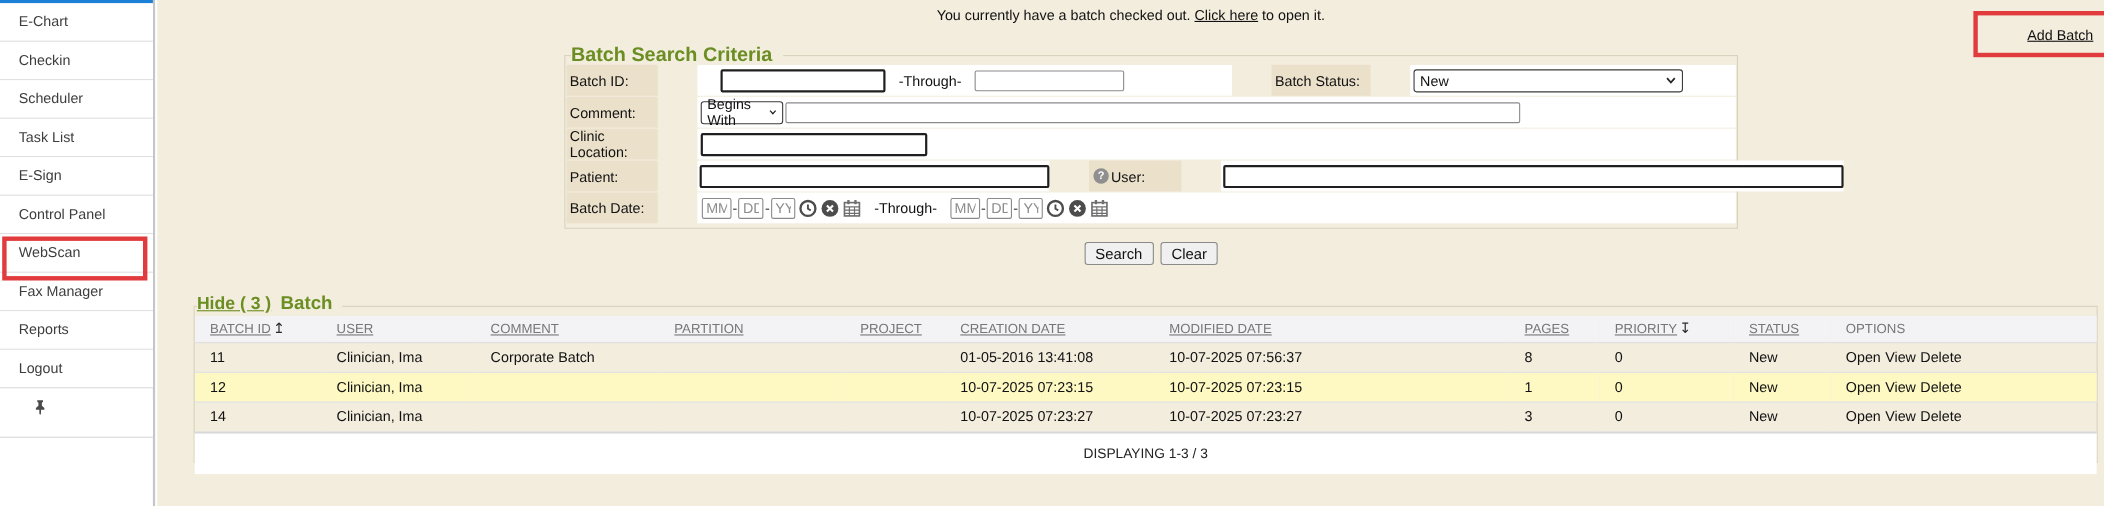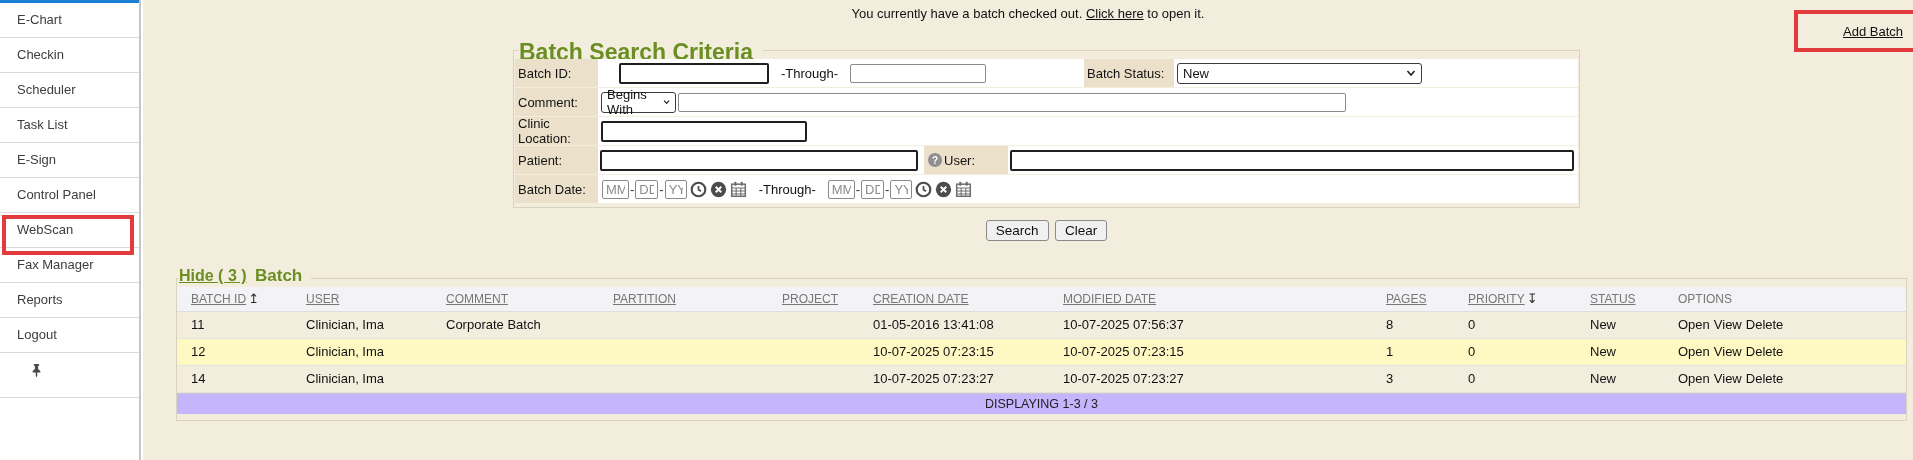--- a/index.html
+++ b/index.html
@@ -25,24 +25,24 @@
 
   .add-batch-box { position:absolute; top:10px; right:-6px; width:125px; height:42px;
                    border:4px solid var(--highlight-red,#e23b3e); display:flex; align-items:center;
                    justify-content:flex-end; padding-right:12px; }
   .add-batch-box a { font-size:13px; color:#111; text-decoration:underline; cursor:pointer; white-space:nowrap; }
 
   
   .search-fieldset { position:absolute; left:370px; top:50px; width:1067px; height:158px;
                      border:1px solid #d9d2bd; }
   .legend { position:absolute; top:-12px; left:5px; background:var(--page-beige,#f3edde); padding-right:10px;
-            font-size:23px; font-weight:bold; color:var(--accent-green,#6b8e23); white-space:nowrap; }
+            font-size:18px; font-weight:bold; color:var(--accent-green,#6b8e23); white-space:nowrap; }
 
   .rows { position:absolute; top:8px; left:1px; right:1px; }
-  .frow { display:flex; height:28px; margin-bottom:1px; font-size:13px; color:#111; }
+  .frow { display:flex; height:28px; margin-bottom:1px; font-size:13px; color:#111;gap:36px; }
   .cell-label { width:83px; min-width:83px; background:var(--label-beige,#ebe1cb); display:flex; align-items:center; padding-left:3px; }
   .cell-label.w90 { width:90px; min-width:90px; }
   .cell-label.w84 { width:84px; min-width:84px; }
   .cell-white { background:#fff; display:flex; align-items:center; }
   .grow { flex:1 1 auto; }
 
   input[type=text] { height:19px; border:1px solid #8a8a8a; border-radius:2px; background:#fff;
                      font-family:"Liberation Sans",sans-serif; font-size:13px; padding:0 3px; }
   input.dark { height:21px; border:2px solid #1f1f1f; }
   input::placeholder { color:#8c8c8c; opacity:1; }
@@ -78,21 +78,21 @@
   table.batch th { height:24px; background:#f3f3f5; font-size:12px; font-weight:normal; color:#767676;
                    text-align:left; padding-left:14px; border-bottom:1px solid #dedede; white-space:nowrap; overflow:hidden; }
   table.batch th span.h { text-decoration:underline; cursor:pointer;margin-top:28px; }
   table.batch th.no-u span.h { text-decoration:none; cursor:default; }
   .sort-glyph { color:#2b2b2b; font-size:13px; margin-left:2px; text-decoration:none; display:inline-block; }
   table.batch td { height:27px; font-size:13px; color:#111; padding-left:14px; border-bottom:1px solid #e2e2e2;
                    white-space:nowrap; overflow:hidden; }
   tr.row-alt td { background:#fef9c3; }
   td.options span { margin-right:4px; cursor:pointer; }
 
-  .tfooter { height:21px; background:#c4b5fd; border-top:1px solid #c9c9c9; display:flex;
+  .tfooter { height:38px; background:#ffffff; border-top:1px solid #c9c9c9; display:flex;
              align-items:center; justify-content:center; font-size:12.5px; color:#222; }
 
   svg.ic { display:block; }
 </style>
 </head>
 <body>
 
 <div class="app">
 
   <aside class="sidebar">

